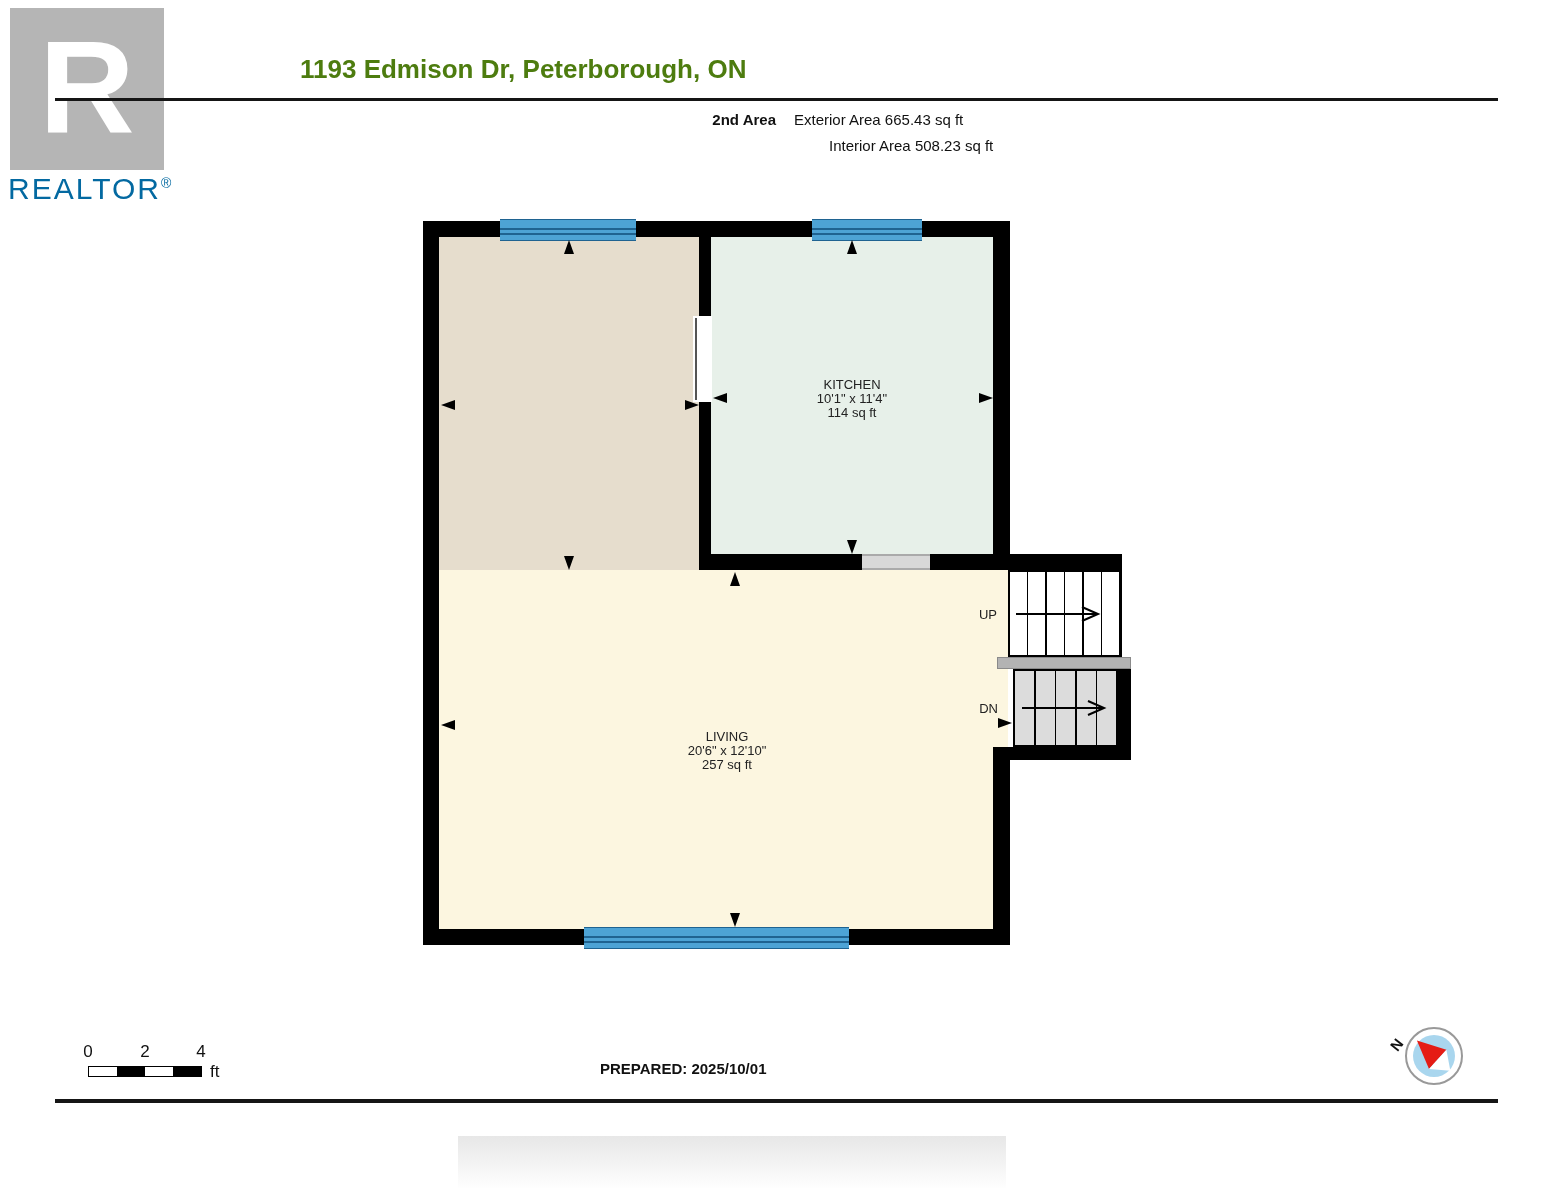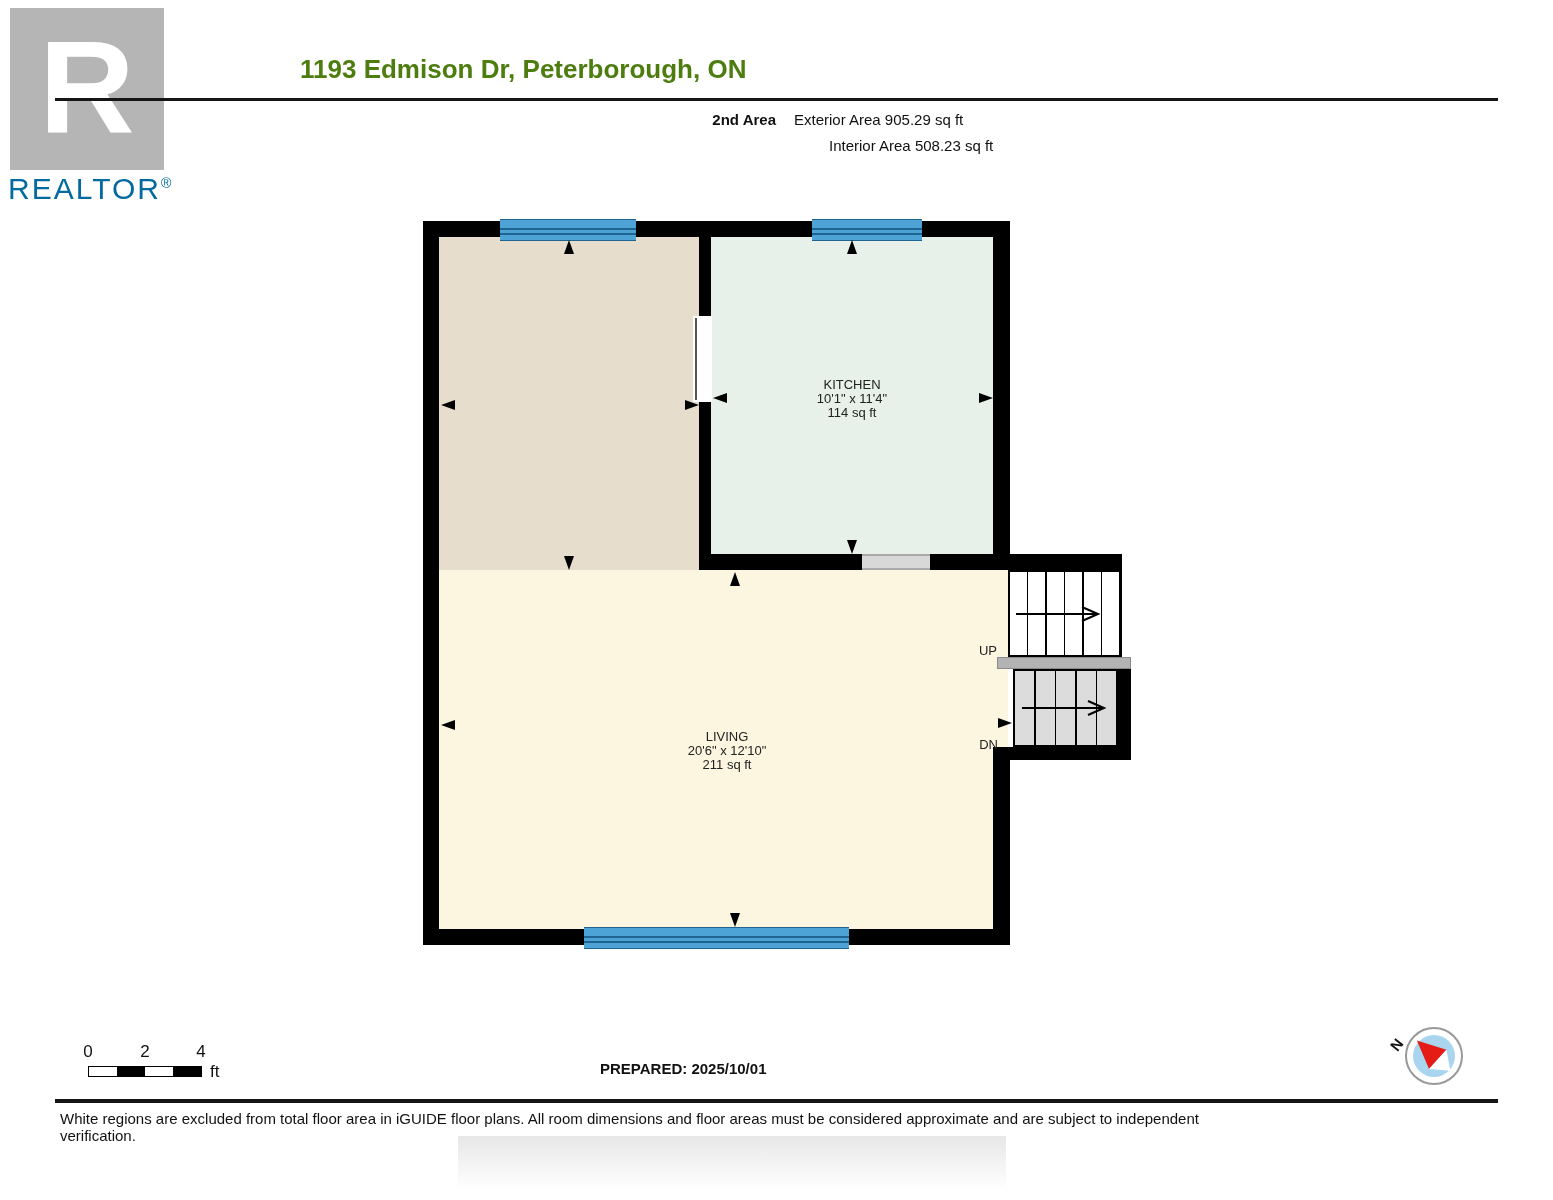--- a/index.html
+++ b/index.html
@@ -66,21 +66,21 @@
     border:2px solid #000; box-sizing:border-box; z-index:3;
     background-image:repeating-linear-gradient(90deg, transparent 0 19px, #000 19px 20.5px);
   }
   .stair-arrow { position:absolute; z-index:4; }
 
   
   .room-label { position:absolute; z-index:5; text-align:center; font-size:13px; line-height:14px; color:#222; }
   #label-dining { left:470px; top:384px; width:200px; }
   #label-kitchen{ left:752px; top:378px; width:200px; }
   #label-living { left:627px; top:730px; width:200px; }
-  .stair-label { position:absolute; z-index:5; font-size:13px; color:#222; text-align:right; width:40px;margin-top:36px; }
+  .stair-label { position:absolute; z-index:5; font-size:13px; color:#222; text-align:right; width:40px; }
   #label-up { left:957px; top:607px; }
   #label-dn { left:958px; top:701px; }
 
   
   .tri { position:absolute; width:0; height:0; z-index:5; }
   .tri-left  { border-top:5px solid transparent; border-bottom:5px solid transparent; border-right:14px solid #000; }
   .tri-right { border-top:5px solid transparent; border-bottom:5px solid transparent; border-left:14px solid #000; }
   .tri-up    { border-left:5px solid transparent; border-right:5px solid transparent; border-bottom:14px solid #000; }
   .tri-down  { border-left:5px solid transparent; border-right:5px solid transparent; border-top:14px solid #000; }
   .scale-num { position:absolute; top:1042px; width:30px; text-align:center; font-size:17px; color:#111; }
@@ -105,21 +105,21 @@
 
 <div id="stage">
 
   <div class="abs" id="logo-box">
     <div class="r">R</div>
   </div>
   <div class="abs" id="logo-text"><span>REALTOR</span><sup>®</sup></div>
   <div class="abs" id="page-title">1193 Edmison Dr, Peterborough, ON</div>
   <div class="abs" id="header-line"></div>
   <div class="abs" id="floor-label">2nd Area</div>
-  <div class="abs" id="exterior-area">Exterior Area 905.29 sq ft</div>
+  <div class="abs" id="exterior-area">Exterior Area 665.43 sq ft</div>
   <div class="abs" id="interior-area">Interior Area 508.23 sq ft</div>
 
   <div class="abs" style="left:0;top:0;width:1553px;height:1000px;">
 
     <div class="fill" id="fill-dining"></div>
     <div class="fill" id="fill-kitchen"></div>
     <div class="fill" id="fill-living"></div>
 
     <div class="wall" id="wall-top"></div>
     <div class="wall" id="wall-left"></div>
@@ -154,21 +154,21 @@
     <div class="stair-label" id="label-dn">DN</div>
 
     <div class="room-label" id="label-kitchen">
       <div>KITCHEN</div>
       <div>10'1" x 11'4"</div>
       <div>114 sq ft</div>
     </div>
     <div class="room-label" id="label-living">
       <div>LIVING</div>
       <div>20'6" x 12'10"</div>
-      <div>211 sq ft</div>
+      <div>257 sq ft</div>
     </div>
 
     <div class="tri tri-left" style="left:441px; top:400px;"></div>
     <div class="tri tri-right" style="left:685px; top:400px;"></div>
     <div class="tri tri-up" style="left:564px; top:240px;"></div>
     <div class="tri tri-down" style="left:564px; top:556px;"></div>
     <div class="tri tri-left" style="left:713px; top:393px;"></div>
     <div class="tri tri-right" style="left:979px; top:393px;"></div>
     <div class="tri tri-up" style="left:847px; top:240px;"></div>
     <div class="tri tri-down" style="left:847px; top:540px;"></div>
@@ -195,16 +195,15 @@
     <circle cx="38" cy="38" r="28" fill="#ffffff" stroke="#999" stroke-width="2"></circle>
     <circle cx="38" cy="38" r="21" fill="#a9d6ee"></circle>
     <g transform="rotate(-48 38 38)">
       <polygon points="38,15 25,43 51,43" fill="#e51c15"></polygon>
       <polygon points="38,60 25,43 51,43" fill="#ffffff"></polygon>
     </g>
   </svg>
   <div class="abs" id="north-label">N</div>
 
   <div class="abs" id="footer-line"></div>
-  <div class="abs" id="disclaimer">White regions are excluded from total floor area in iGUIDE floor plans. All room dimensions and floor areas must be considered approximate and are subject to independent verification.</div>
   <div class="abs" id="watermark-band"></div>
 
 </div>
 
 </body></html>

